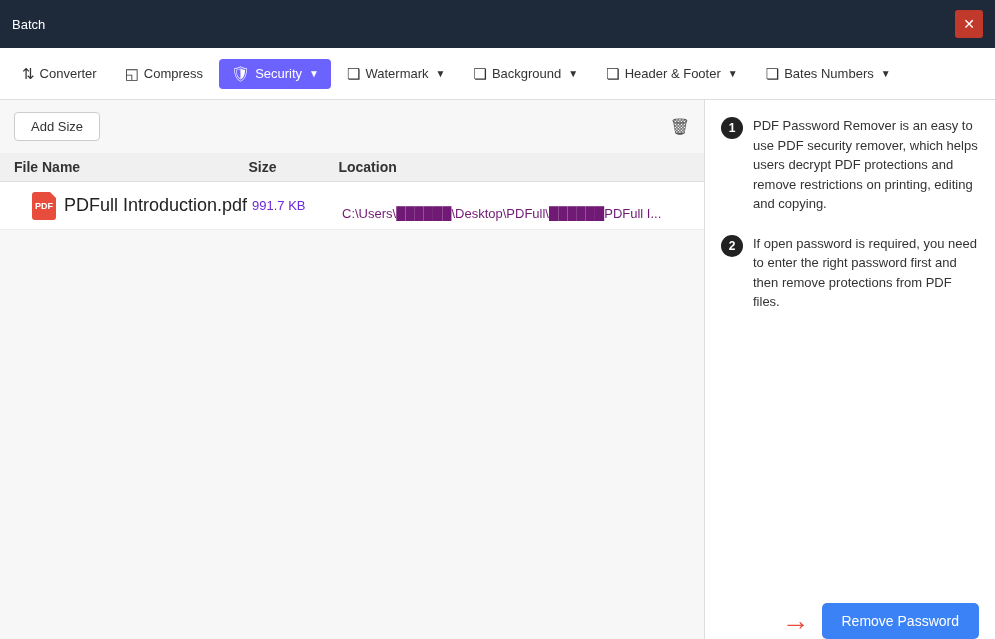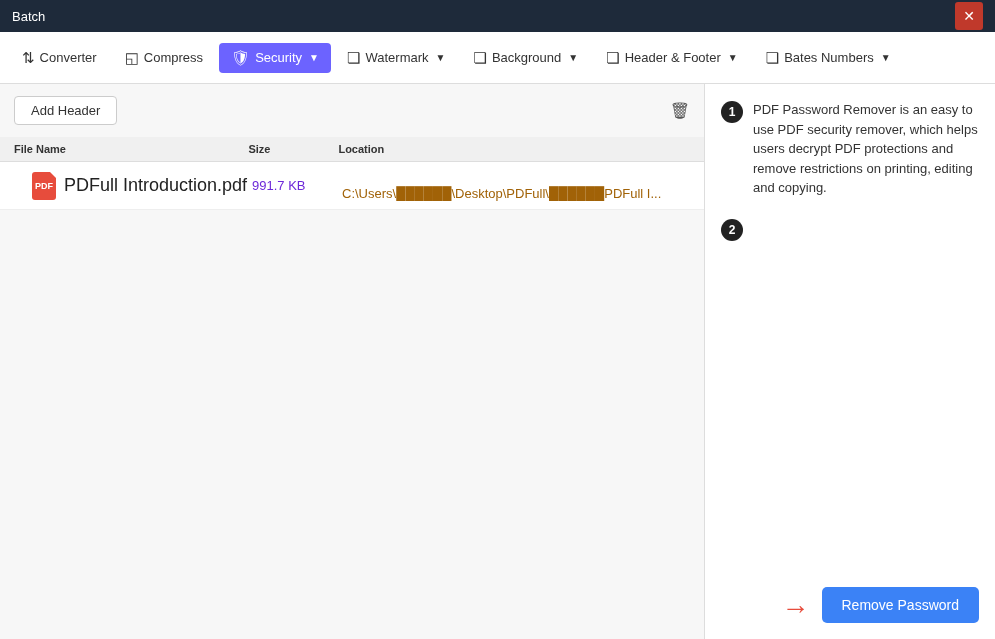--- a/index.html
+++ b/index.html
@@ -2,21 +2,21 @@
 <html><head>
   <meta charset="utf-8">
   <style>
     * { margin: 0; padding: 0; box-sizing: border-box; }
     body { font-family: 'Segoe UI', sans-serif; font-size: 13px; background: #f0f0f0; width: 995px; height: 639px; overflow: hidden; }
 
     
     .title-bar {
       background: #1e2a3a;
       color: #fff;
-      height: 32px;
+      height: 48px;
       display: flex;
       align-items: center;
       justify-content: space-between;
       padding: 0 12px;
     }
     .title-bar-title { font-size: 13px; font-weight: 500; }
     .title-bar-close {
       width: 28px; height: 28px;
       background: #c0392b;
       border: none;
@@ -101,21 +101,21 @@
       overflow-y: auto;
     }
     .file-list-header {
       display: flex;
       align-items: center;
       padding: 6px 14px;
       border-bottom: 1px solid #ddd;
       background: #f0f0f0;
       font-weight: 600;
       color: #333;
-      font-size: 11px;
+      font-size: 14px;
     }
     .col-name { flex: 1; }
     .col-size { width: 90px; }
     .col-location { flex: 1.5; }
 
     .file-row {
       display: flex;
       align-items: center;
       padding: 8px 32px;
       border-bottom: 1px solid #eee;
@@ -139,21 +139,21 @@
       top: 0; right: 0;
       width: 0; height: 0;
       border-style: solid;
       border-width: 0 6px 6px 0;
       border-color: transparent #fff transparent transparent;
     }
 
     .col-name { flex: 1; display: flex; align-items: center; }
     .file-name-text { font-size: 18px; color: #222; }
     .col-size-cell { width: 90px; color: #6d28d9; font-size: 13px; }
-    .col-location-cell { flex: 1.5; color: #a16207; font-size: 13px; overflow: hidden; text-overflow: ellipsis; white-space: nowrap; margin-top: 16px; }
+    .col-location-cell { flex: 1.5; color: #701a75; font-size: 13px; overflow: hidden; text-overflow: ellipsis; white-space: nowrap; margin-top: 16px; }
 
     
     .right-panel {
       width: 290px;
       background: #fff;
       display: flex;
       flex-direction: column;
       padding: 16px;
     }
 
@@ -242,21 +242,21 @@
       <span>Bates Numbers</span>
       <span class="chevron">▼</span>
     </div>
   </div>
 
 <div class="main">
 
   <div class="left-panel">
 
     <div class="left-panel-toolbar">
-      <button class="add-files-btn">Add Header</button>
+      <button class="add-files-btn">Add Size</button>
       <button class="delete-icon-btn">🗑</button>
     </div>
 
     <div class="file-list">
       <div class="file-list-header">
         <div class="col-name">File Name</div>
         <div class="col-size">Size</div>
         <div class="col-location">Location</div>
       </div>
       <div id="file-rows-container">
@@ -275,20 +275,21 @@
 
   <div class="right-panel">
 
     <div class="info-list">
       <div class="info-item">
         <div class="info-number">1</div>
         <div class="info-text">PDF Password Remover is an easy to use PDF security remover, which helps users decrypt PDF protections and remove restrictions on printing, editing and copying.</div>
       </div>
       <div class="info-item">
         <div class="info-number">2</div>
+        <div class="info-text">If open password is required, you need to enter the right password first and then remove protections from PDF files.</div>
       </div>
     </div>
 
     <div class="remove-password-area">
       <span class="arrow-icon">→</span>
       <button class="remove-password-btn">Remove Password</button>
     </div>
 
   </div>
 </div>

